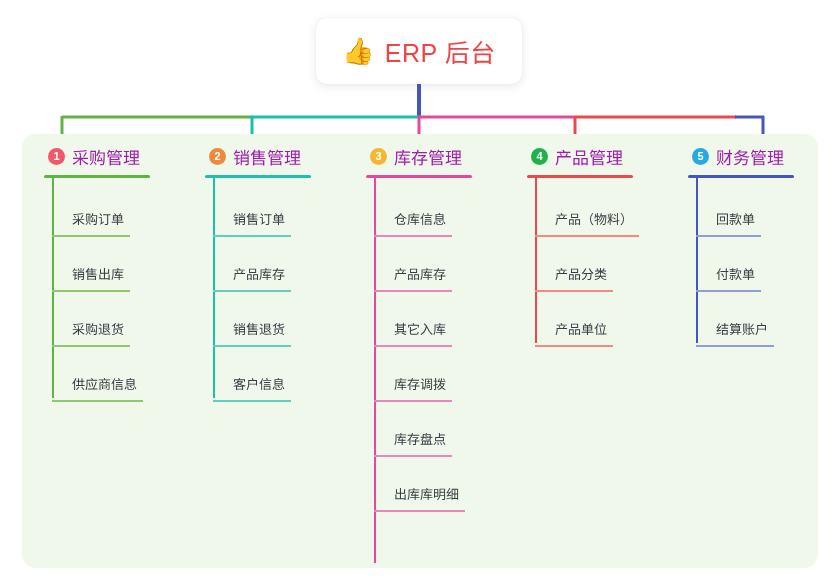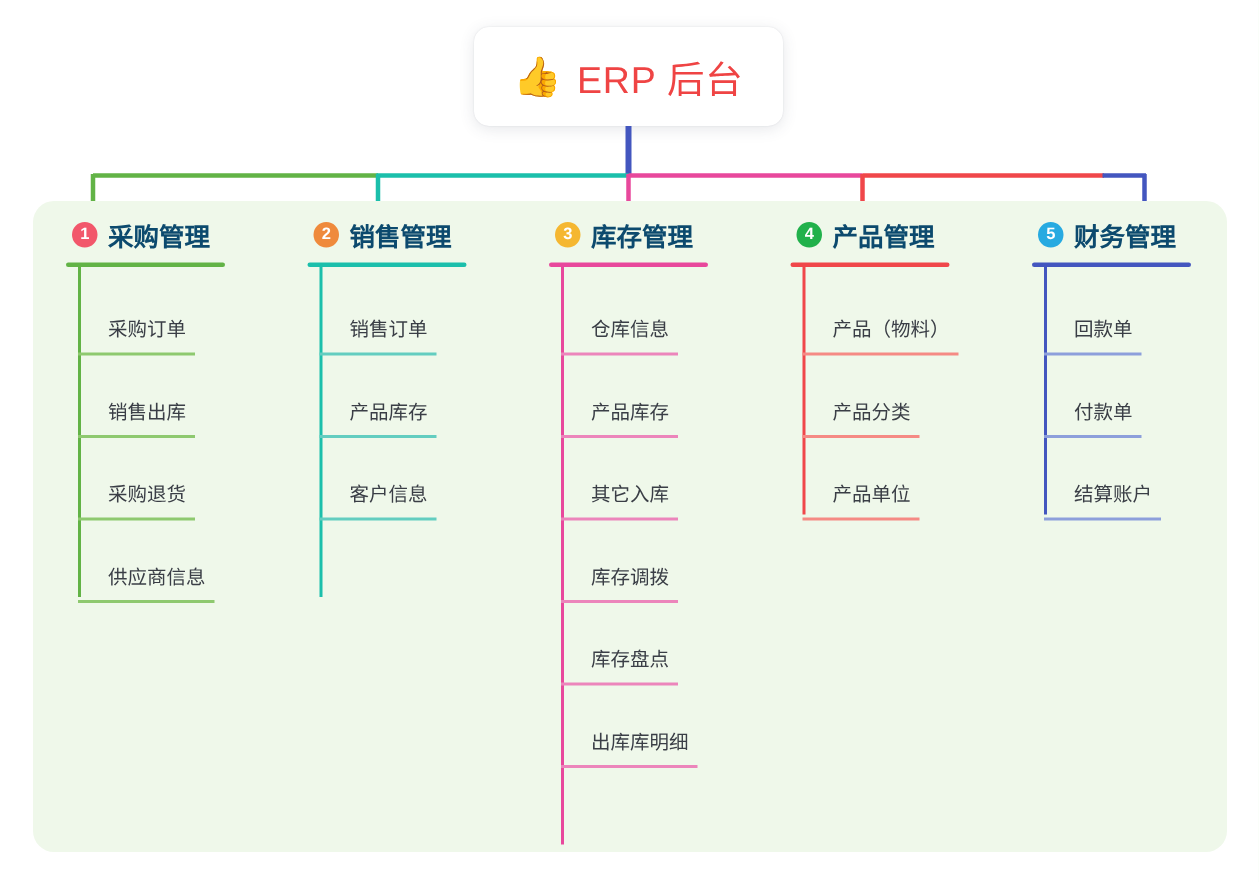--- a/index.html
+++ b/index.html
@@ -105,23 +105,22 @@
     border-radius: 50%;
     color: #ffffff;
     font-size: 11px;
     line-height: 17px;
     text-align: center;
     font-weight: bold;
     flex: 0 0 auto;
   }
   .branch-label {
     font-size: 17px;
-    color: #0c4a6e;
+    color: #a21caf;
     white-space: nowrap;
-    font-weight: bold;
   }
   .head-underline {
     position: absolute;
     left: 8px;
     bottom: 0;
     height: 3px;
     border-radius: 2px;
   }
 
   .leaves {
@@ -222,20 +221,24 @@
         <span class="spine" style="background: rgb(27, 191, 171); height: 220px;"></span>
         <div class="leaf">
           <span class="leaf-text">销售订单</span>
           <span class="leaf-underline" style="background: rgb(99, 205, 192); width: 78px;"></span>
         </div>
         <div class="leaf">
           <span class="leaf-text">产品库存</span>
           <span class="leaf-underline" style="background: rgb(99, 205, 192); width: 78px;"></span>
         </div>
         <div class="leaf">
+          <span class="leaf-text">销售退货</span>
+          <span class="leaf-underline" style="background: rgb(99, 205, 192); width: 78px;"></span>
+        </div>
+        <div class="leaf">
           <span class="leaf-text">客户信息</span>
           <span class="leaf-underline" style="background: rgb(99, 205, 192); width: 78px;"></span>
         </div>
       </div>
     </div>
 
     <div class="column col-2">
       <div class="branch-head">
         <span class="badge" style="background: rgb(245, 183, 49);">3</span>
         <span class="branch-label">库存管理</span>

